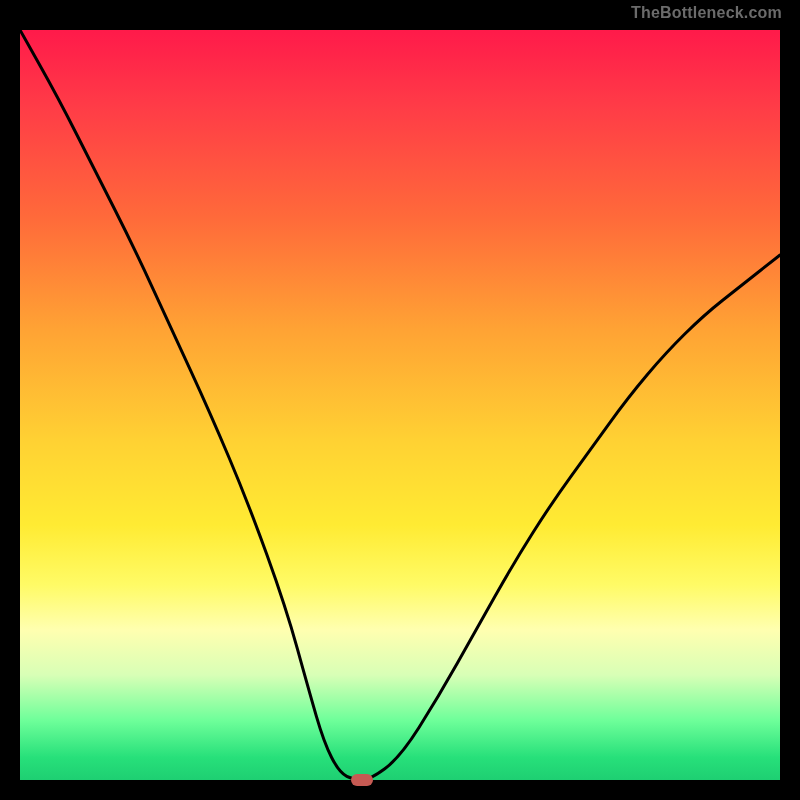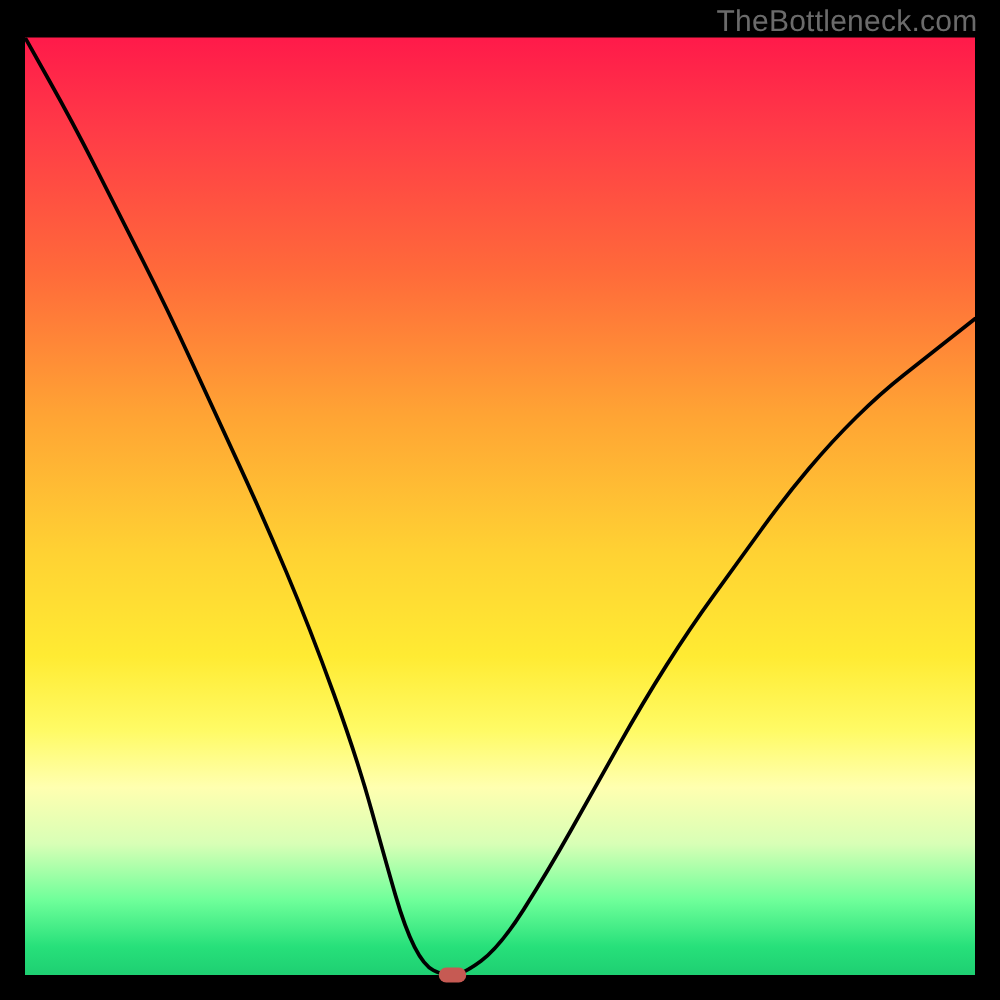--- a/index.html
+++ b/index.html
@@ -15,22 +15,22 @@
     position: relative;
     width: 800px;
     height: 800px;
     background: #000;
   }
   .watermark {
     position: absolute;
     top: 4px;
     right: 18px;
     color: #6b6b6b;
-    font-size: 24px;
-    font-weight: 400;
+    font-size: 16px;
+    font-weight: 700;
     letter-spacing: 0.2px;
     z-index: 10;
   }
   .plot-outer {
     position: absolute;
     left: 20px;
     right: 20px;
     top: 30px;
     bottom: 20px;
     background: #000;

